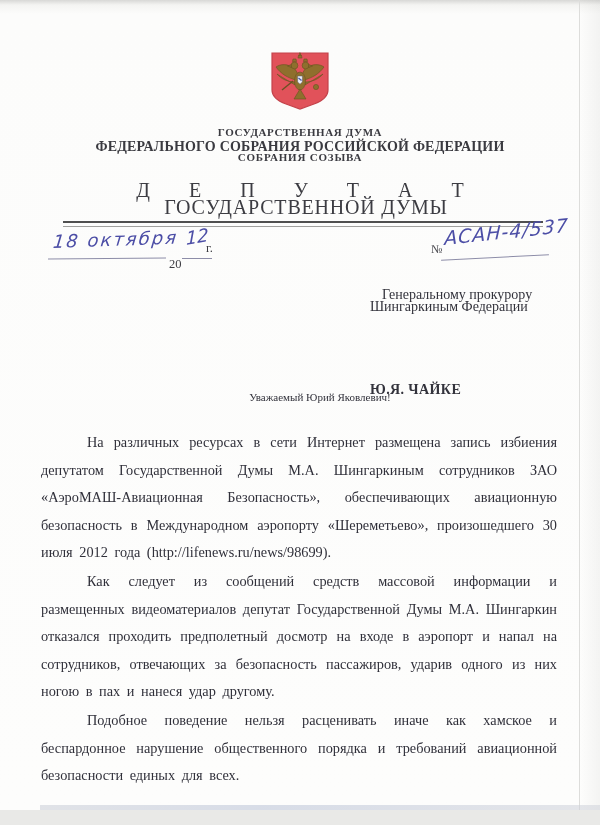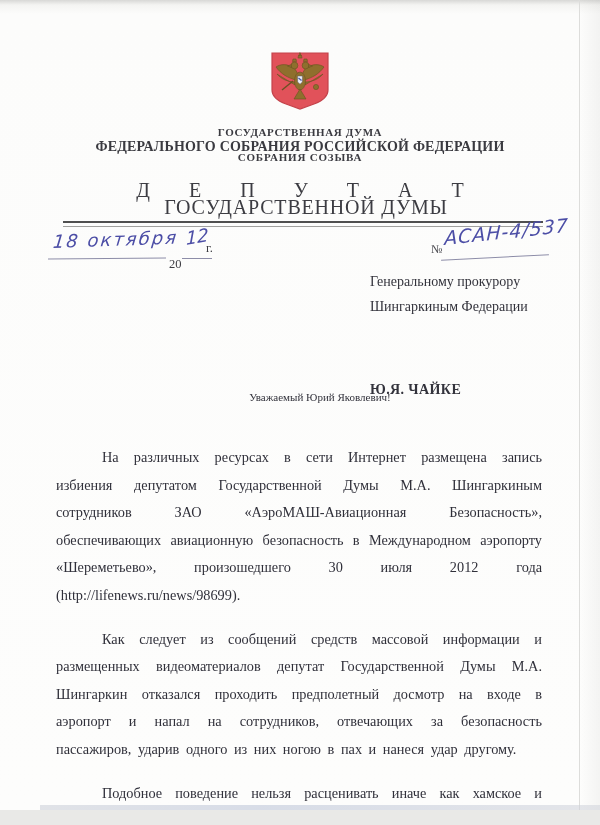--- a/index.html
+++ b/index.html
@@ -45,30 +45,30 @@
   .gdot{left:206px;top:241px;}
   .no-sign{left:431px;top:242px;font-size:12px;color:#4a4a50;}
 
   .fill-line{position:absolute;height:1px;background:#8d8da8;}
   .u-date{left:48px;top:258px;width:118px;transform:rotate(-.6deg);}
   .u-year{left:182px;top:258px;width:30px;}
   .u-num{left:441px;top:257px;width:108px;transform:rotate(-3deg);}
 
   
   .addr{position:absolute;left:370px;font-size:14px;color:#33333c;white-space:nowrap;}
-  .addr1{top:274px;}
+  .addr1{top:287px;margin-left:12px;}
   .addr2{top:299px;}
   .addr-name{top:343px;font-weight:700;letter-spacing:.4px;margin-top:39px;}
 
   .salutation{position:absolute;left:60px;right:20px;top:391px;text-align:center;font-size:11px;color:#33333c;}
 
   
   .body-text{position:absolute;left:40px;right:42px;top:428px;}
   .body-text p{
-    margin:16px;font-size:14.3px;line-height:27.6px;color:#30303a;
+    margin:1px;font-size:14.3px;line-height:27.6px;color:#30303a;
     text-align:justify;text-indent:46px;word-spacing:3px;
   }
 </style>
 </head>
 <body>
 
 <div class="page">
 
   <div class="scan-right-shade"></div>
   <div class="scan-right-edge"></div>

